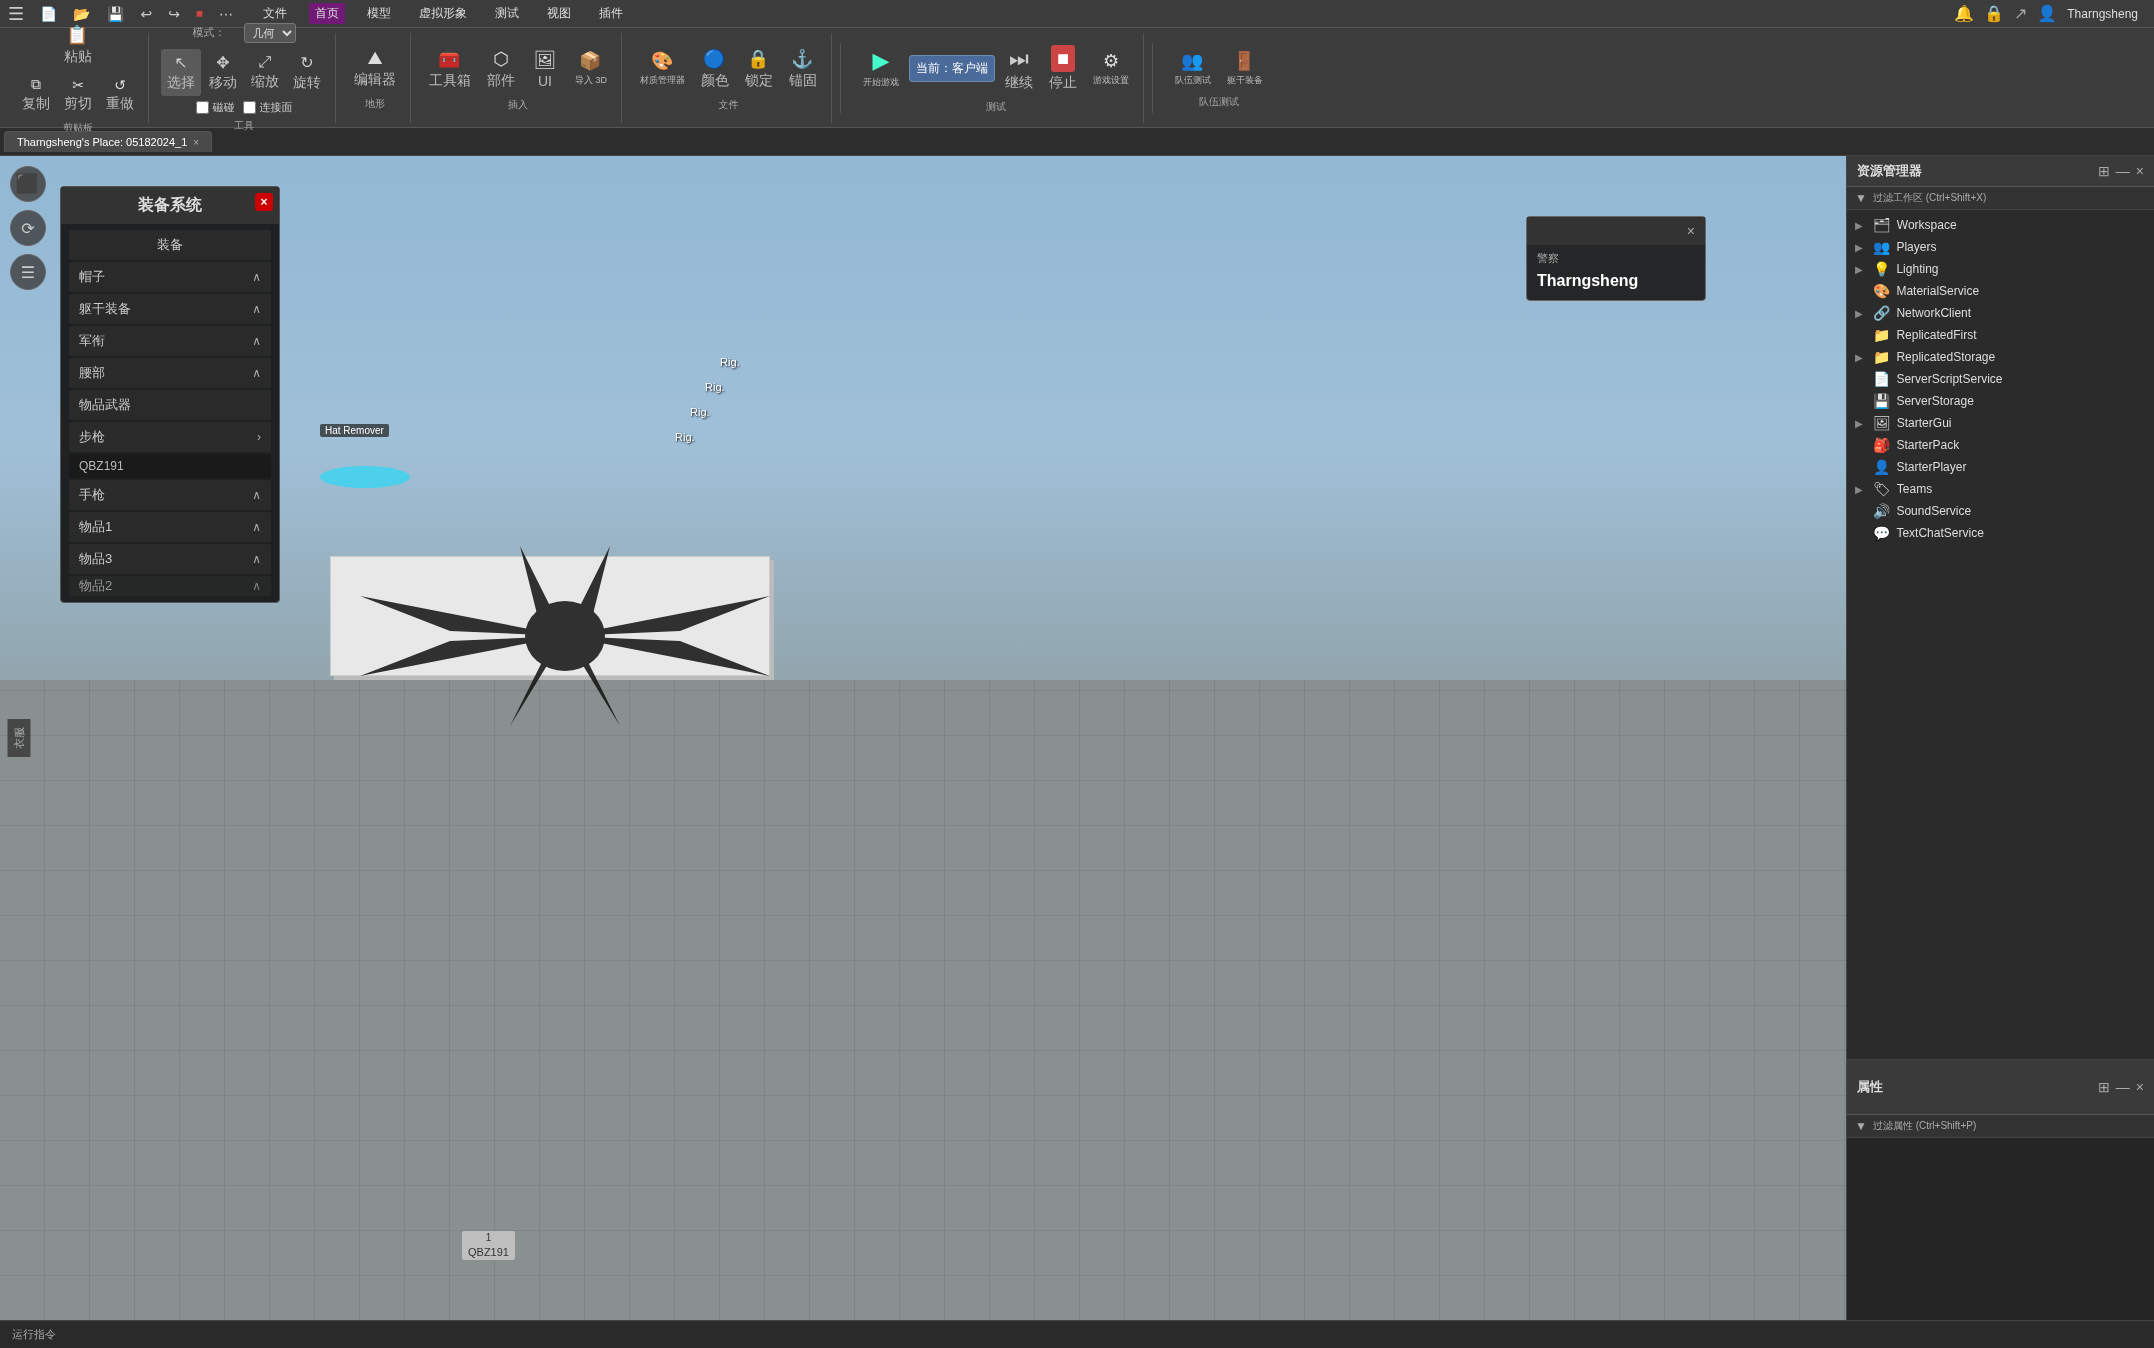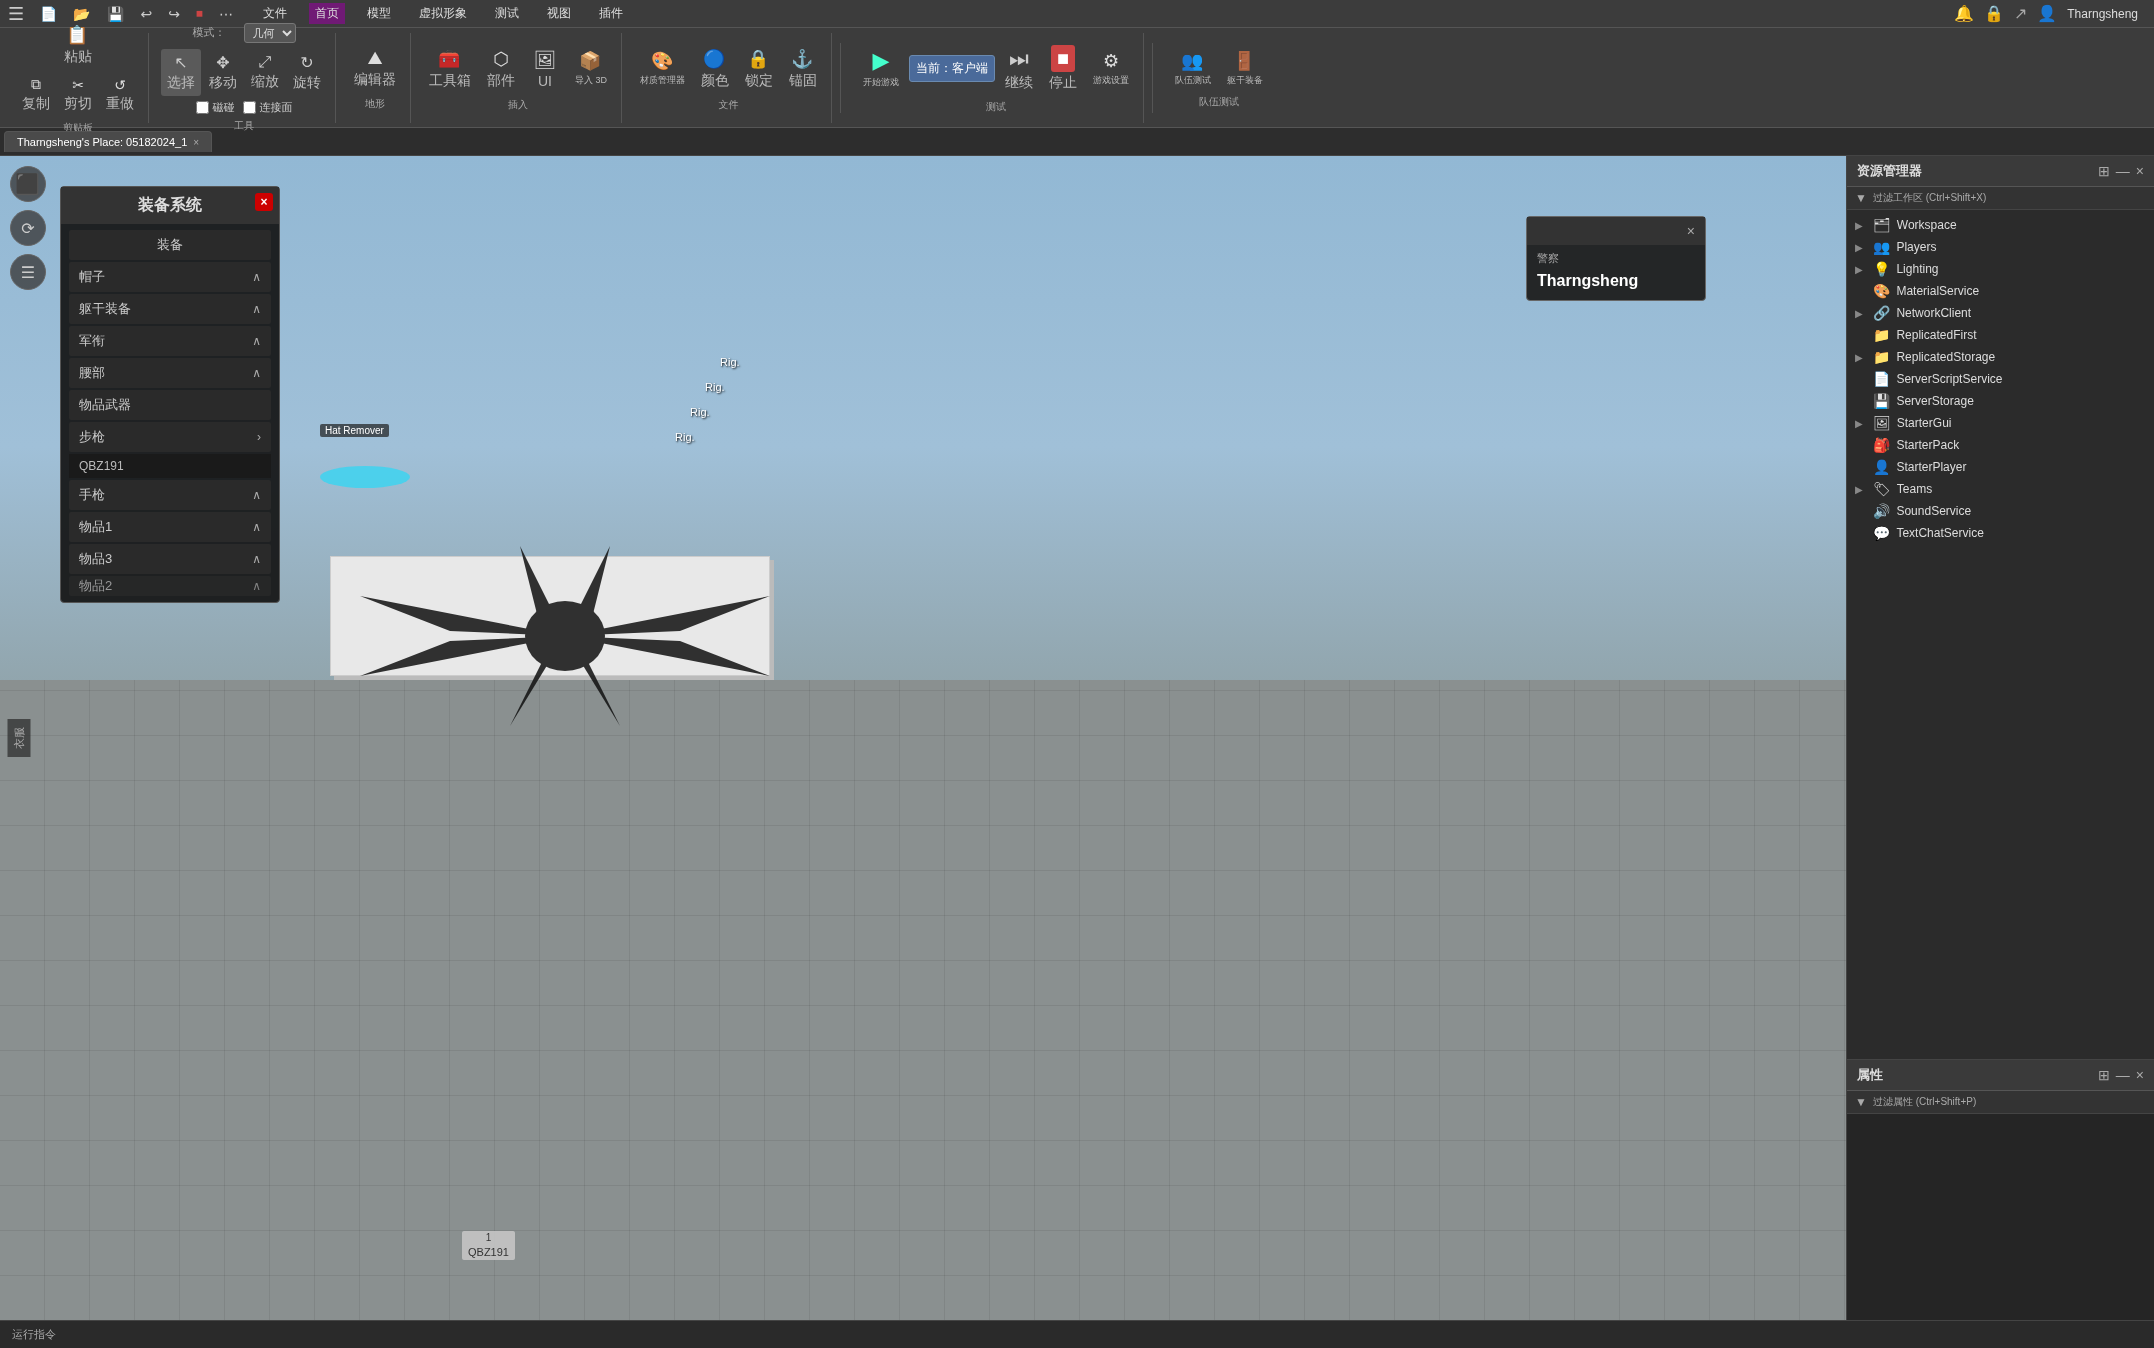--- a/index.html
+++ b/index.html
@@ -67,21 +67,21 @@
     #filter-bar { background: #333; padding: 4px 8px; display: flex; align-items: center; gap: 6px; border-bottom: 1px solid #444; }
     #filter-label { font-size: 11px; color: #aaa; }
     #explorer-tree { flex: 1; overflow-y: auto; padding: 4px 0; }
     .tree-item { display: flex; align-items: center; padding: 3px 8px; cursor: pointer; gap: 4px; }
     .tree-expand { width: 14px; color: #888; font-size: 10px; }
     .tree-icon { font-size: 14px; margin-right: 2px; }
     .tree-label { font-size: 12px; color: #ddd; }
 
     
     #properties-panel { height: 260px; display: flex; flex-direction: column; }
-    #properties-header { background: #3a3a3a; padding: 6px 10px; display: flex; align-items: center; justify-content: space-between; border-bottom: 1px solid #555; }
+    #properties-header { background: #3a3a3a; padding: 18px 10px; display: flex; align-items: center; justify-content: space-between; border-bottom: 1px solid #555; }
     #properties-title { font-size: 13px; font-weight: bold; color: #ddd; }
     #prop-filter-bar { background: #333; padding: 4px 8px; display: flex; align-items: center; gap: 6px; border-bottom: 1px solid #444; }
 
     
     #status-bar { background: #2a2a2a; height: 28px; display: flex; align-items: center; padding: 0 12px; border-top: 1px solid #444; }
     #status-text { font-size: 11px; color: #aaa; }
 
     
     .rig-label { position: absolute; color: white; font-size: 11px; text-shadow: 1px 1px 2px #000; }
 

